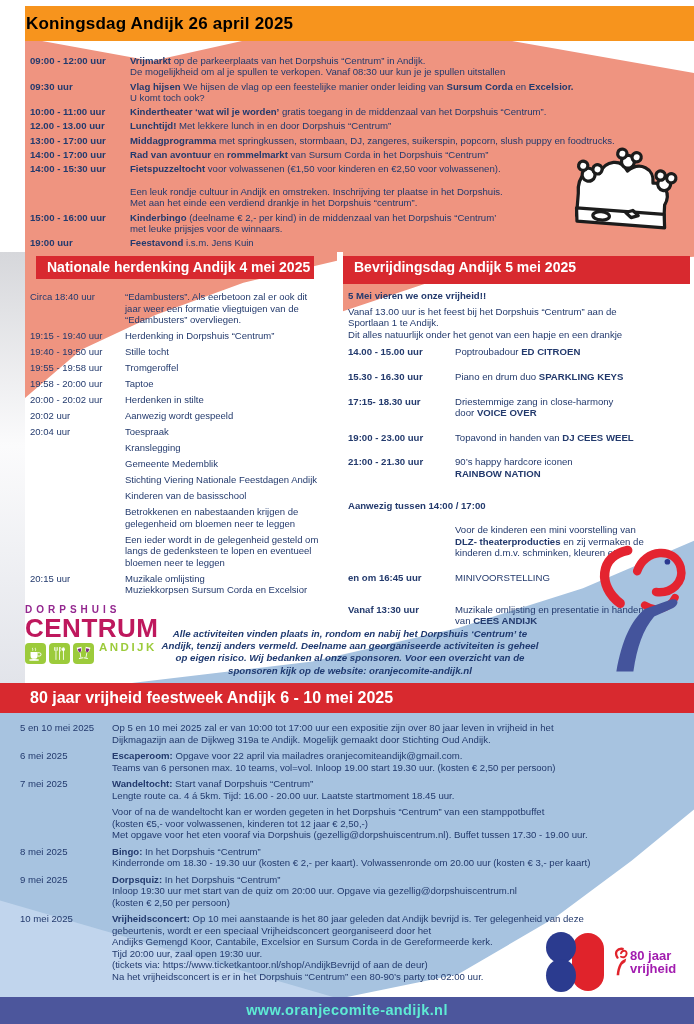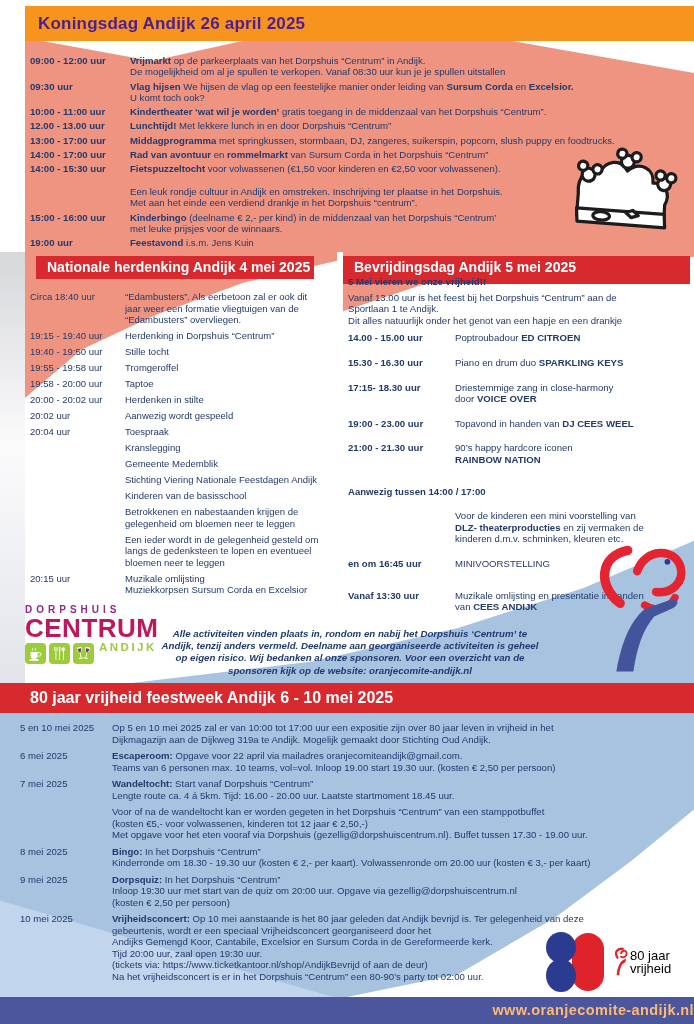--- a/index.html
+++ b/index.html
@@ -1,21 +1,21 @@
 <!DOCTYPE html>
 <html><head>
 <meta charset="utf-8">
 <style>
   html,body{margin:0;padding:0;background:#fff;}
   .page{position:relative;width:694px;height:1024px;background:#fff;overflow:hidden;
         font-family:"Liberation Sans","DejaVu Sans",sans-serif;color:#233a6d;}
   .b{font-weight:bold;}
   
   .bar-a{position:absolute;left:25px;top:6px;width:669px;height:35px;background:#f7941d;z-index:3;}
-  .bar-a .t{font-size:17px;font-weight:bold;color:#4c1d95;line-height:35px;padding-left:13px;letter-spacing:.2px;}
+  .bar-a .t{font-size:17px;font-weight:bold;color:#000000;line-height:35px;padding-left:1px;letter-spacing:.2px;}
   .body-a{position:absolute;left:25px;top:41px;width:669px;height:211px;background:#ef9480;z-index:1;}
   .wedge1{position:absolute;left:42px;top:41px;width:200px;height:20px;background:#fff;
           clip-path:polygon(0 0,100% 0,55% 100%);z-index:2;}
   .wedge2{position:absolute;left:512px;top:41px;width:182px;height:32px;background:#fff;
           clip-path:polygon(0 0,100% 0,100% 100%);z-index:2;}
   .rows{display:grid;row-gap:3px;font-size:9.6px;line-height:11.3px;z-index:4;position:absolute;}
   .rows .cell-t{white-space:nowrap;}
   .rows .cell-full{grid-column:1/-1;}
   .rows .gap{margin-top:7px;}
   .rows-a{left:30px;top:55px;width:655px;grid-template-columns:100px 1fr;}
@@ -25,21 +25,21 @@
   .left-strip{position:absolute;left:0;top:252px;width:25px;height:431px;
               background:linear-gradient(180deg,#d6d7db,#fbfbfc 45%,#e2e4ea);}
   .sw-l{position:absolute;left:25px;top:252px;width:312px;height:146px;background:#ef9480;
         clip-path:polygon(0 0,100% 0,100% 6%,70% 21%,42% 43%,18% 67%,0 100%);z-index:1;}
   .sw-r{position:absolute;left:343px;top:252px;width:351px;height:80px;background:#ef9480;
         clip-path:polygon(0 0,100% 0,100% 6%,30% 30%,0 74%);z-index:1;}
   .bar-h{position:absolute;left:36px;top:256px;width:278px;height:23px;background:#d8292f;z-index:3;}
   .bar-b{position:absolute;left:343px;top:256px;width:347px;height:28px;background:#d8292f;z-index:3;}
   .bar-h .t,.bar-b .t{font-size:14px;font-weight:bold;color:#fff;line-height:23px;padding-left:11px;}
   .rows-h{left:30px;top:291px;width:315px;grid-template-columns:95px 1fr;row-gap:4.5px;font-size:9.5px;line-height:11.5px;}
-  .col-b{position:absolute;left:348px;top:276px;width:345px;z-index:4;font-size:9.6px;line-height:11.6px;}
+  .col-b{position:absolute;left:348px;top:290px;width:345px;z-index:4;font-size:9.6px;line-height:11.6px;}
   .intro-b{font-weight:bold;margin-bottom:4px;}
   .intro{white-space:pre-line;margin-bottom:6px;}
   .rows-b{position:static;grid-template-columns:107px 1fr;row-gap:13px;font-size:9.6px;line-height:11.6px;}
   .rows-b .cell-t{font-weight:bold;}
   .rows-b .cell-full{font-weight:bold;}
   .blue-wedge{position:absolute;left:0;top:530px;width:694px;height:153px;background:#a7c3e0;z-index:2;
         clip-path:polygon(100% 7%,100% 100%,19% 100%,45% 86%,66% 64%,84% 38%);}
   .dove{position:absolute;left:588px;top:540px;width:104px;height:138px;z-index:4;}
   .notice{position:absolute;left:150px;top:628px;width:400px;z-index:4;text-align:center;
           font-style:italic;font-weight:bold;font-size:9.7px;line-height:12.2px;white-space:pre-line;color:#1f3a70;}
@@ -59,24 +59,24 @@
   .lightw{position:absolute;left:0;bottom:0;width:694px;height:284px;background:#c6d8ee;opacity:.85;
         clip-path:polygon(0 66%,0 100%,48% 100%);}
   .rows-f{left:20px;top:722px;width:668px;grid-template-columns:92px 1fr;row-gap:5px;font-size:9.6px;line-height:11.5px;z-index:4;}
   
   .l80{position:absolute;left:546px;top:930px;width:148px;height:64px;z-index:5;display:flex;align-items:center;}
   .l80-shapes{position:relative;width:64px;height:60px;}
   .l80-r{position:absolute;left:26px;top:1px;width:32px;height:58px;background:#e0232b;border-radius:16px;}
   .l80-b1{position:absolute;left:0;top:0;width:30px;height:31px;background:#2b3b8f;border-radius:50%;}
   .l80-b2{position:absolute;left:0;top:27px;width:30px;height:33px;background:#2b3b8f;border-radius:50%;}
   .l80-txt{display:flex;align-items:center;margin-left:4px;}
-  .l80-lines{color:#000000;font-weight:normal;font-size:13px;line-height:13px;margin-left:2px;}
+  .l80-lines{color:#a21caf;font-weight:bold;font-size:13px;line-height:13px;margin-left:2px;}
   
   .footer{position:absolute;left:0;top:997px;width:694px;height:27px;background:#4c569c;z-index:4;}
-  .footer .t{color:#fdba74;font-weight:bold;font-size:14.5px;line-height:27px;text-align:right;letter-spacing:.4px;}
+  .footer .t{color:#5eead4;font-weight:bold;font-size:14.5px;line-height:27px;text-align:center;letter-spacing:.4px;}
 </style>
 </head>
 <body>
 
 <div class="page">
 
   <div class="bar-a">
     <div class="t">Koningsdag Andijk 26 april 2025</div>
   </div>
   <div class="body-a"></div>

